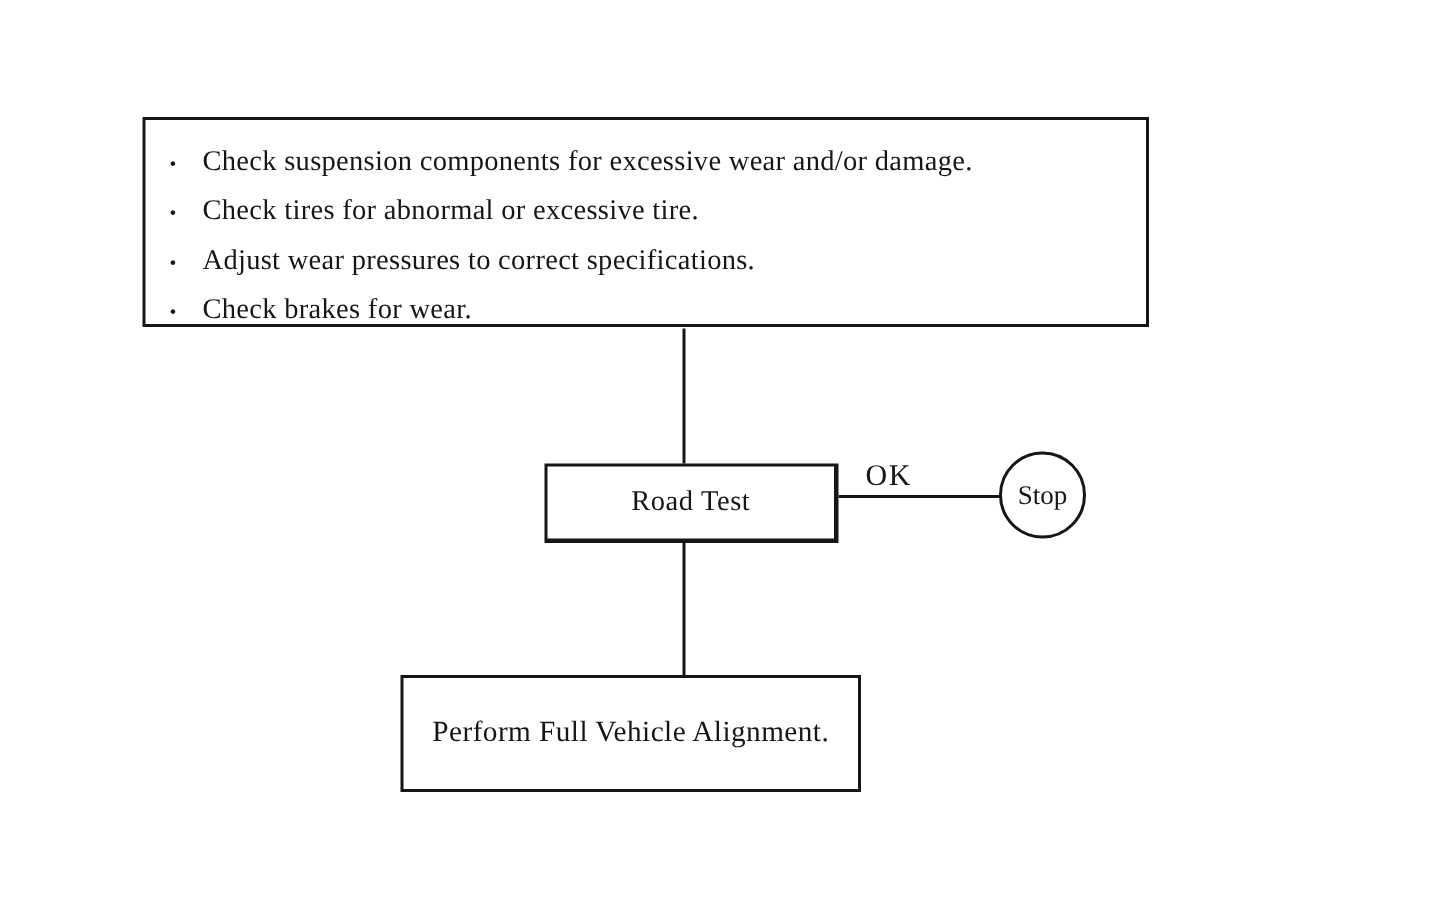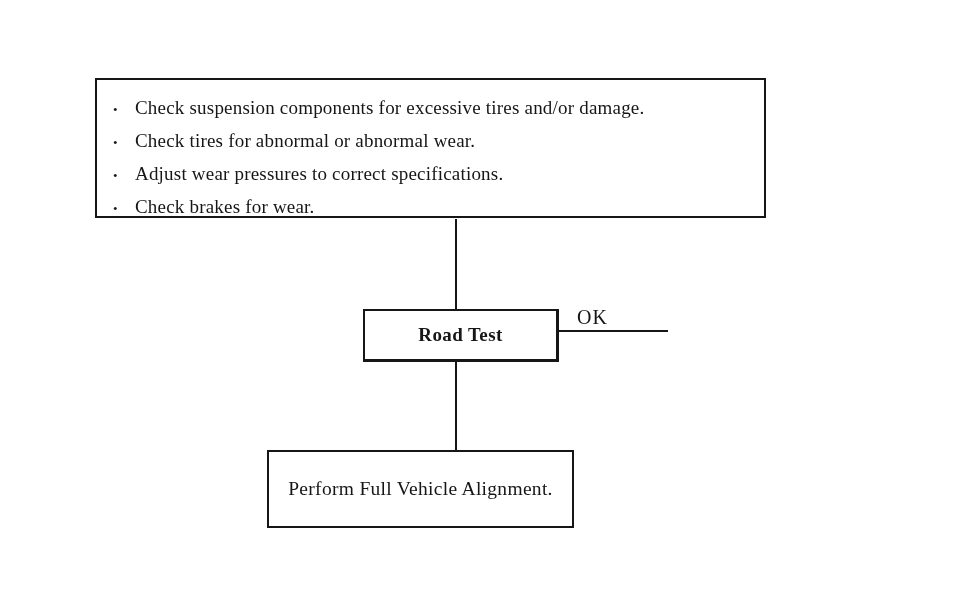--- a/index.html
+++ b/index.html
@@ -61,21 +61,20 @@
     height: 53px;
     border-style: solid;
     border-color: #161616;
     border-width: 2px 3px 3.5px 2px;
     box-sizing: border-box;
     display: flex;
     align-items: center;
     justify-content: center;
     font-size: 19px;
     letter-spacing: 0.4px;
-    font-weight: bold;
   }
 
   
   .ok-label {
     position: absolute;
     left: 577px;
     top: 306px;
     font-size: 20px;
     letter-spacing: 1px;
   }
@@ -113,25 +112,25 @@
   }
 </style>
 </head>
 <body>
 
 <div class="page">
 
   <div class="checklist-box">
     <div class="check-item">
       <span class="bullet">•</span>
-      <span class="check-text">Check suspension components for excessive tires and/or damage.</span>
+      <span class="check-text">Check suspension components for excessive wear and/or damage.</span>
     </div>
     <div class="check-item">
       <span class="bullet">•</span>
-      <span class="check-text">Check tires for abnormal or abnormal wear.</span>
+      <span class="check-text">Check tires for abnormal or excessive tire.</span>
     </div>
     <div class="check-item">
       <span class="bullet">•</span>
       <span class="check-text">Adjust wear pressures to correct specifications.</span>
     </div>
     <div class="check-item">
       <span class="bullet">•</span>
       <span class="check-text">Check brakes for wear.</span>
     </div>
   </div>
@@ -139,20 +138,23 @@
   <div class="connector conn-top"></div>
 
   <div class="road-test-box">
     <span>Road Test</span>
   </div>
 
   <div class="ok-label">OK</div>
 
   <div class="connector conn-ok"></div>
 
+  <div class="stop-circle">
+    <span>Stop</span>
+  </div>
 
   <div class="connector conn-bottom"></div>
 
   <div class="alignment-box">
     <span>Perform Full Vehicle Alignment.</span>
   </div>
 
 </div>
 
 </body></html>

